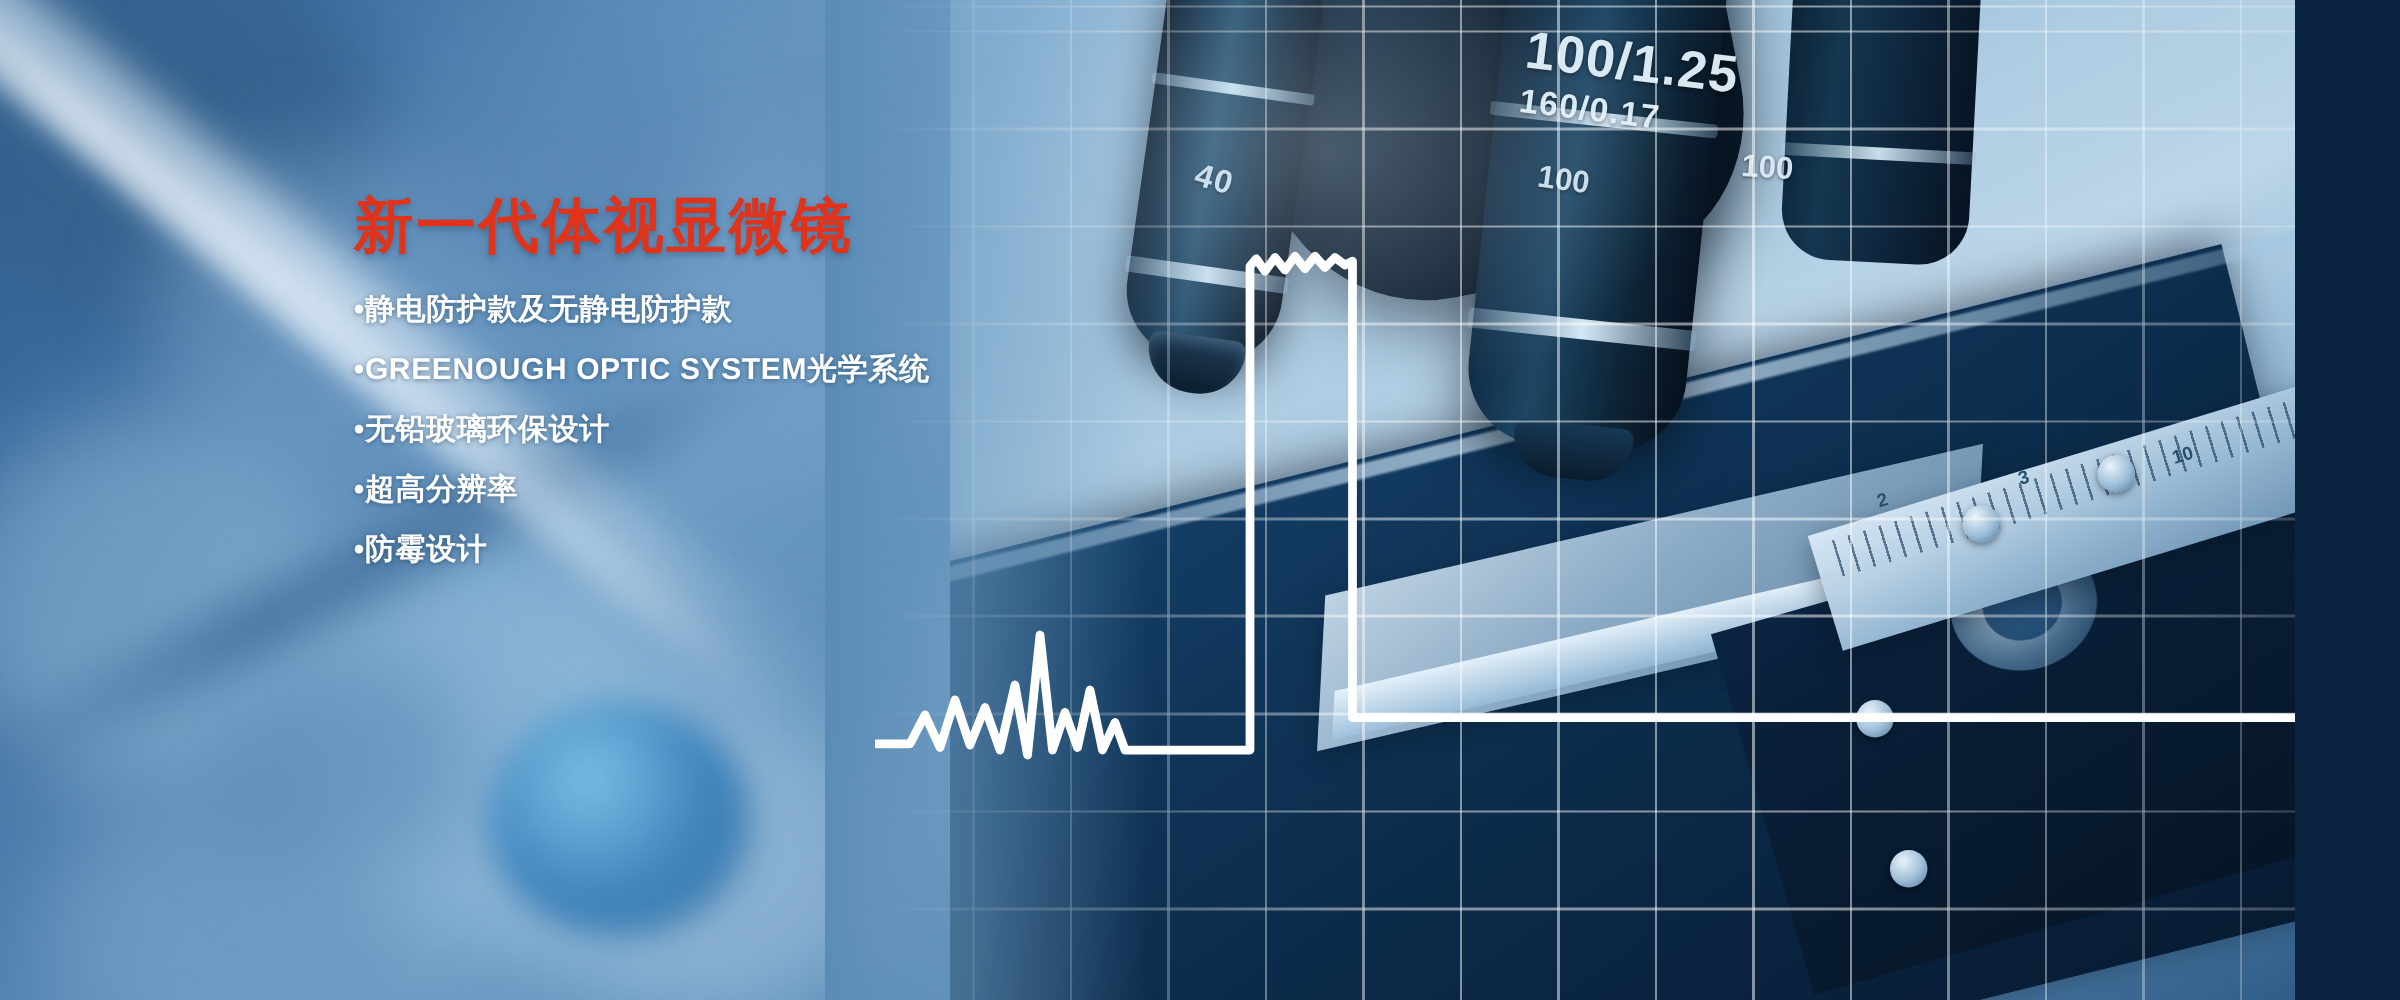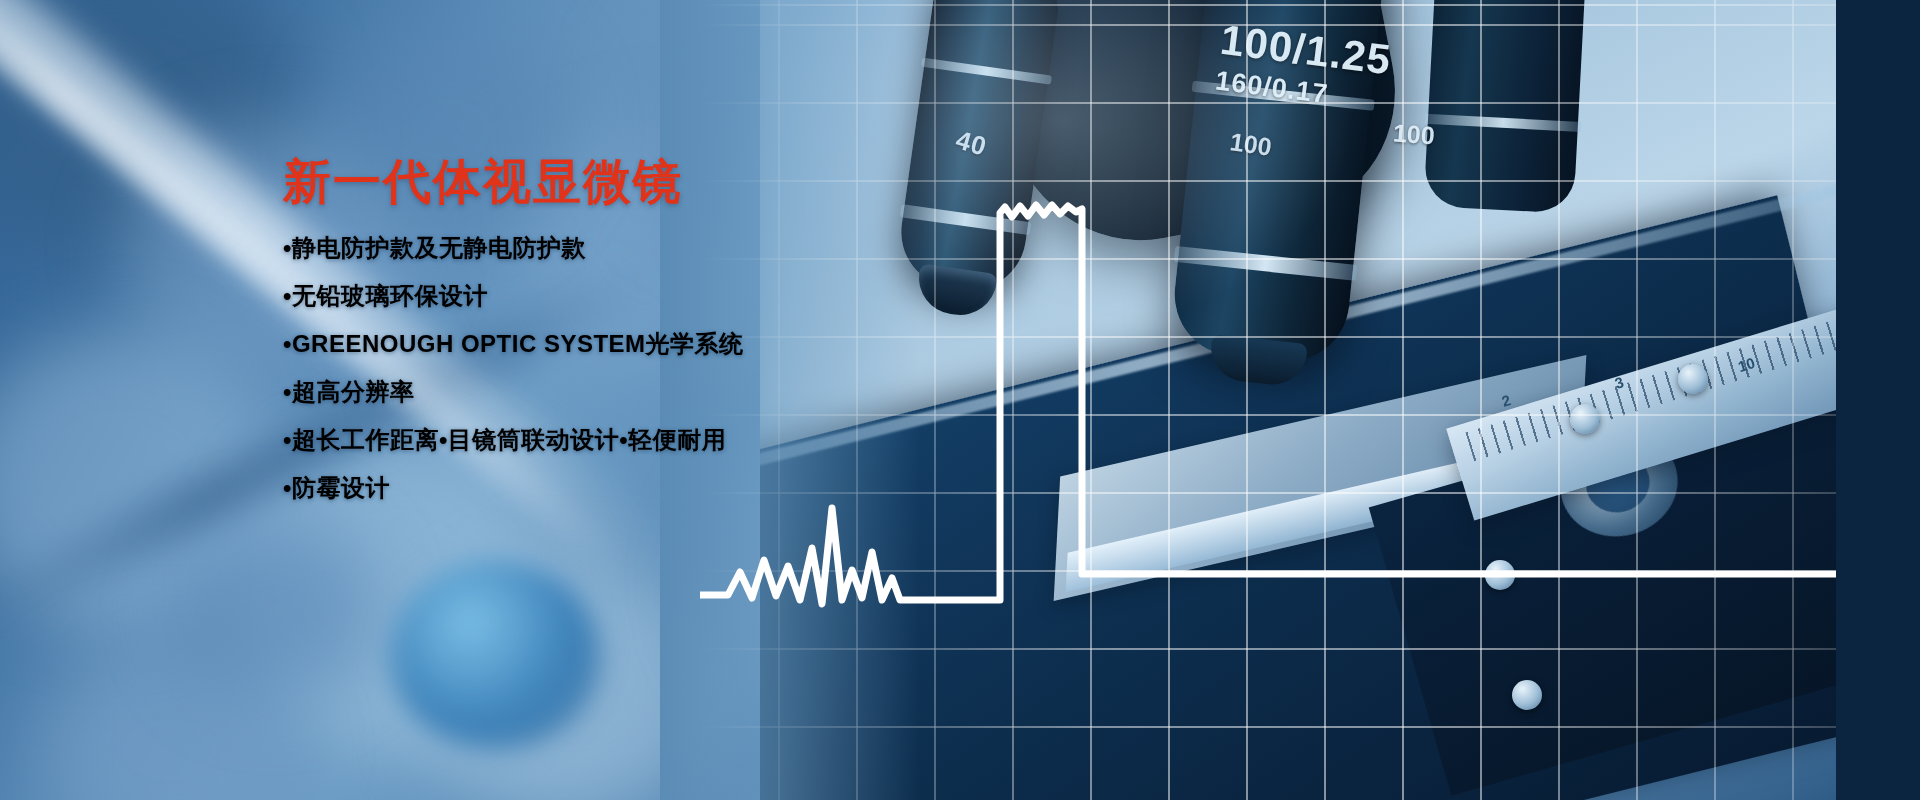--- a/index.html
+++ b/index.html
@@ -291,21 +291,21 @@
     color:#e1331a;
     font-size:48px;
     font-weight:700;
     letter-spacing:2px;
     line-height:1.12;
     text-shadow:0 2px 5px rgba(20,50,80,.35);
     white-space:nowrap;
   }
   .bullets{ margin-top:27px; }
   .bullet{
-    color:#000000;
+    color:#ffffff;
     font-size:24px;
     font-weight:700;
     letter-spacing:.5px;
     line-height:1;
     margin-bottom:24px;
     white-space:nowrap;
     text-shadow:0 1px 4px rgba(18,52,86,.55);
   }
   .bullet:last-child{ margin-bottom:12px; }
 </style>
@@ -413,21 +413,20 @@
                L 480 574
                L 1220 574"></path>
     </g>
   </svg>
 
   <div class="copy">
     <div class="headline">新一代体视显微镜</div>
 
     <div class="bullets">
       <div class="bullet">•静电防护款及无静电防护款</div>
+      <div class="bullet">•GREENOUGH OPTIC SYSTEM光学系统</div>
       <div class="bullet">•无铅玻璃环保设计</div>
-      <div class="bullet">•GREENOUGH OPTIC SYSTEM光学系统</div>
       <div class="bullet">•超高分辨率</div>
-      <div class="bullet">•超长工作距离•目镜筒联动设计•轻便耐用</div>
       <div class="bullet">•防霉设计</div>
     </div>
   </div>
 
 </div>
 
 </body></html>

